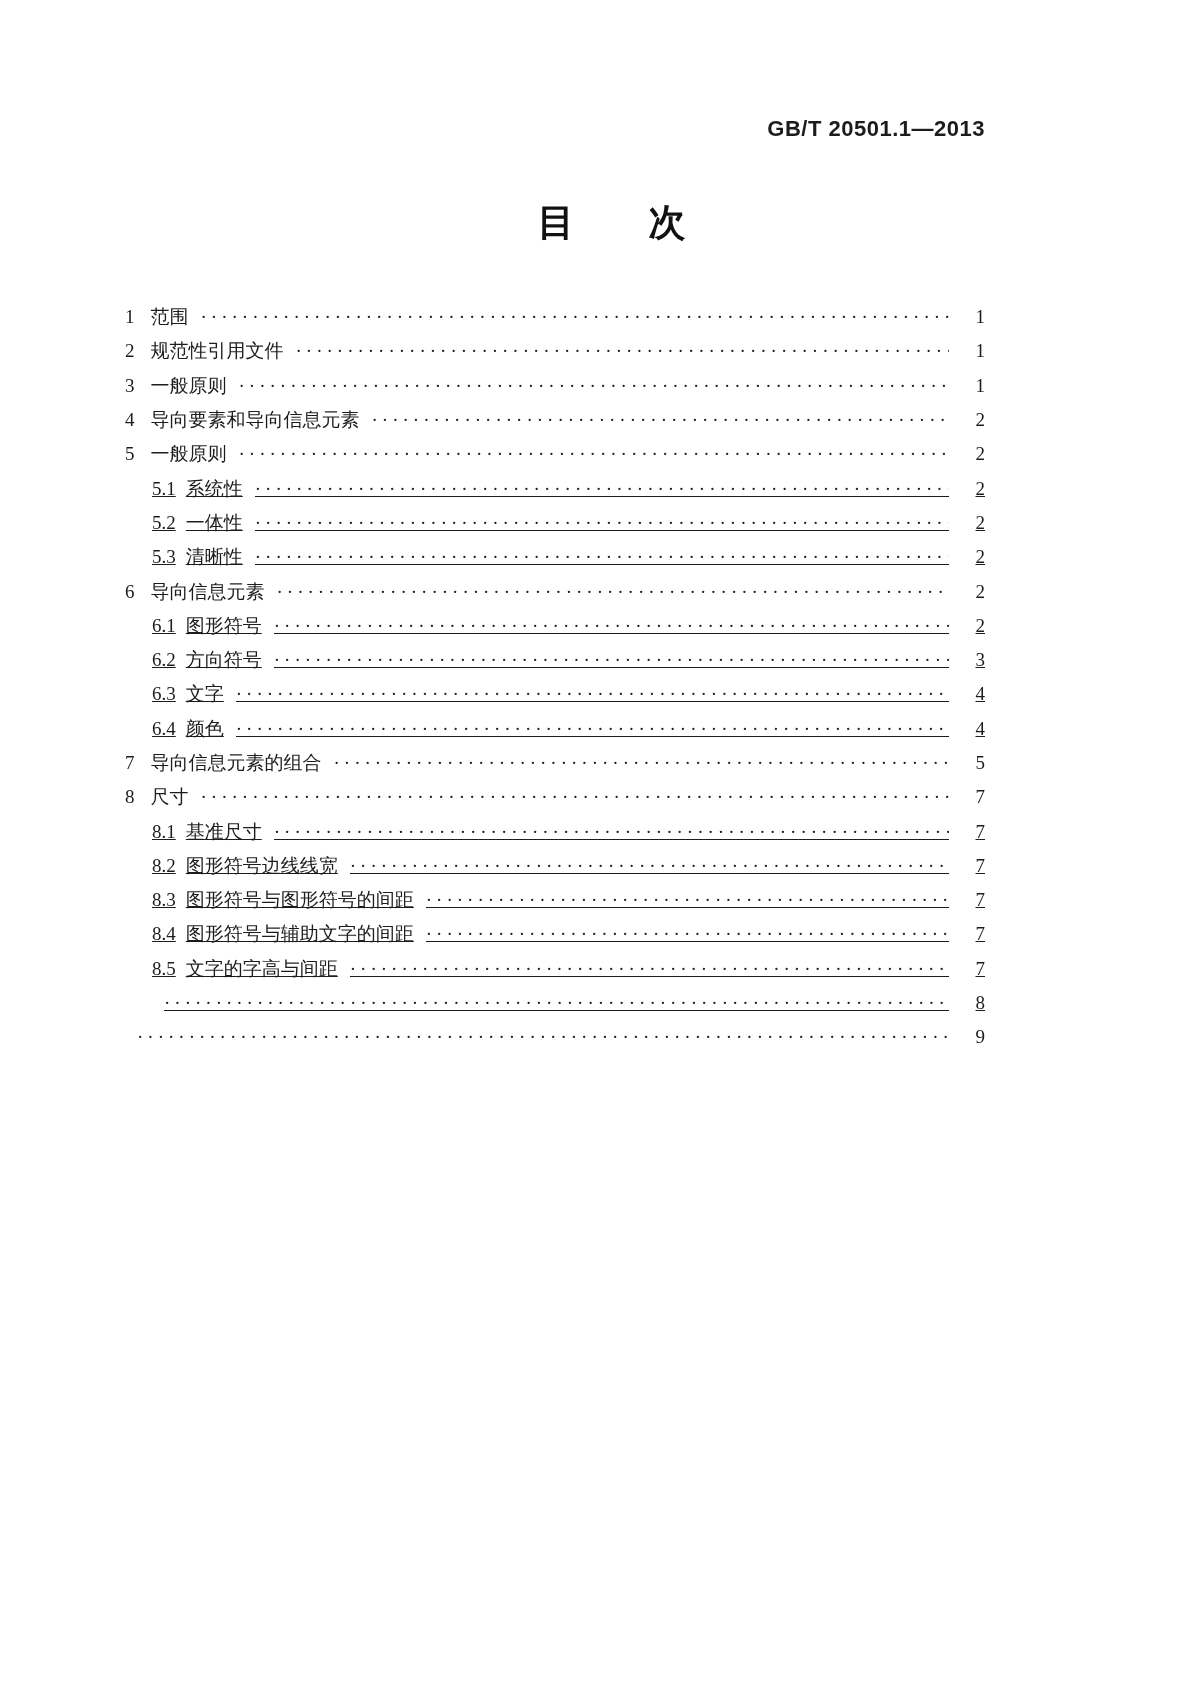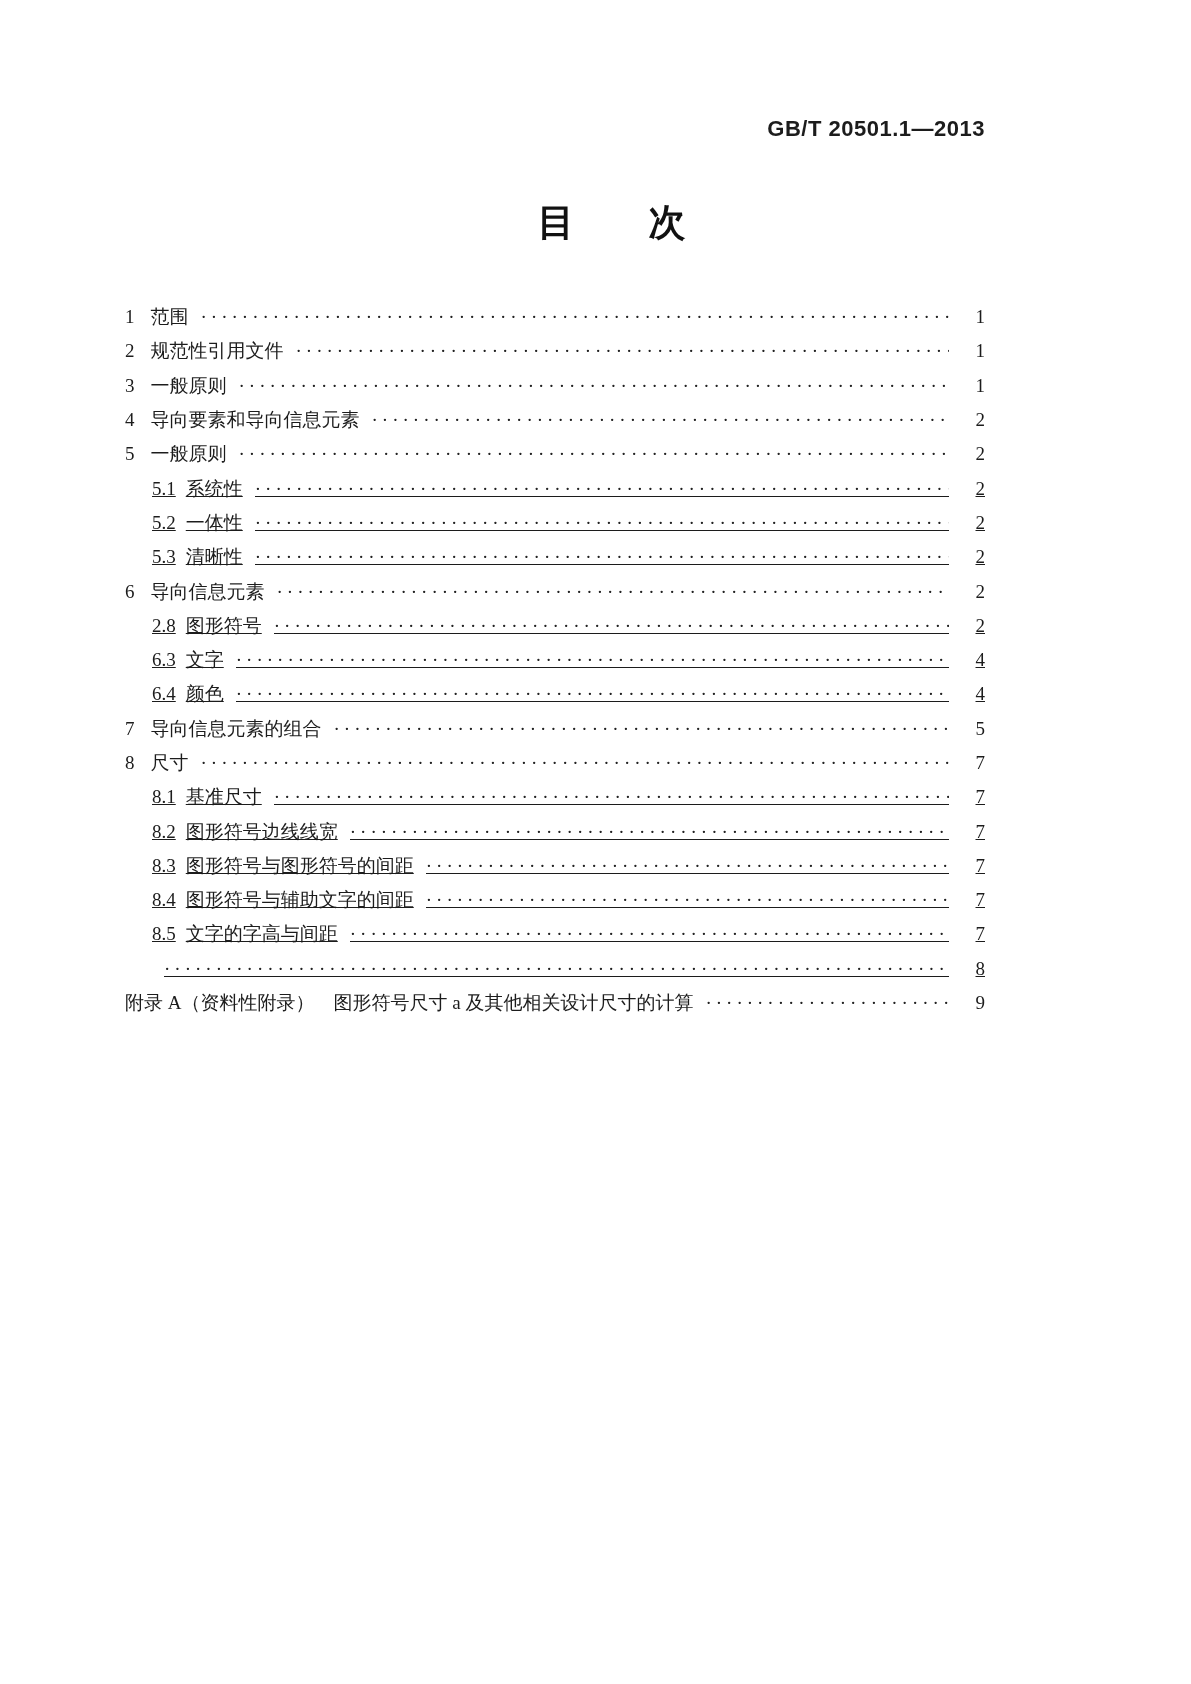--- a/index.html
+++ b/index.html
@@ -139,25 +139,30 @@
       <span class="toc-page">2</span>
     </div>
 
     <div class="toc-row">
       <span class="toc-label"><span class="toc-num">6</span><span>导向信息元素</span></span>
       <span class="leader"></span>
       <span class="toc-page">2</span>
     </div>
 
     <div class="toc-row sub">
-      <span class="toc-label"><span class="toc-num">2.8</span><span>图形符号</span></span>
-      <span class="leader"></span>
-      <span class="toc-page">2</span>
-    </div>
-
+      <span class="toc-label"><span class="toc-num">6.1</span><span>图形符号</span></span>
+      <span class="leader"></span>
+      <span class="toc-page">2</span>
+    </div>
+
+    <div class="toc-row sub">
+      <span class="toc-label"><span class="toc-num">6.2</span><span>方向符号</span></span>
+      <span class="leader"></span>
+      <span class="toc-page">3</span>
+    </div>
 
     <div class="toc-row sub">
       <span class="toc-label"><span class="toc-num">6.3</span><span>文字</span></span>
       <span class="leader"></span>
       <span class="toc-page">4</span>
     </div>
 
     <div class="toc-row sub">
       <span class="toc-label"><span class="toc-num">6.4</span><span>颜色</span></span>
       <span class="leader"></span>
@@ -205,21 +210,20 @@
       <span class="leader"></span>
       <span class="toc-page">7</span>
     </div>
 
     <div class="toc-row sub">
       <span class="leader"></span>
       <span class="toc-page">8</span>
     </div>
 
     <div class="toc-row">
-      <span class="toc-label"><span class="toc-num"></span><span>附录 A（资料性附录）　图形符号尺寸 a 及其他相关设计尺寸的计算</span></span>
       <span class="leader"></span>
       <span class="toc-page">9</span>
     </div>
 
   </div>
 
   <div class="page-footer-number">Ⅰ</div>
 
 </div>
 

